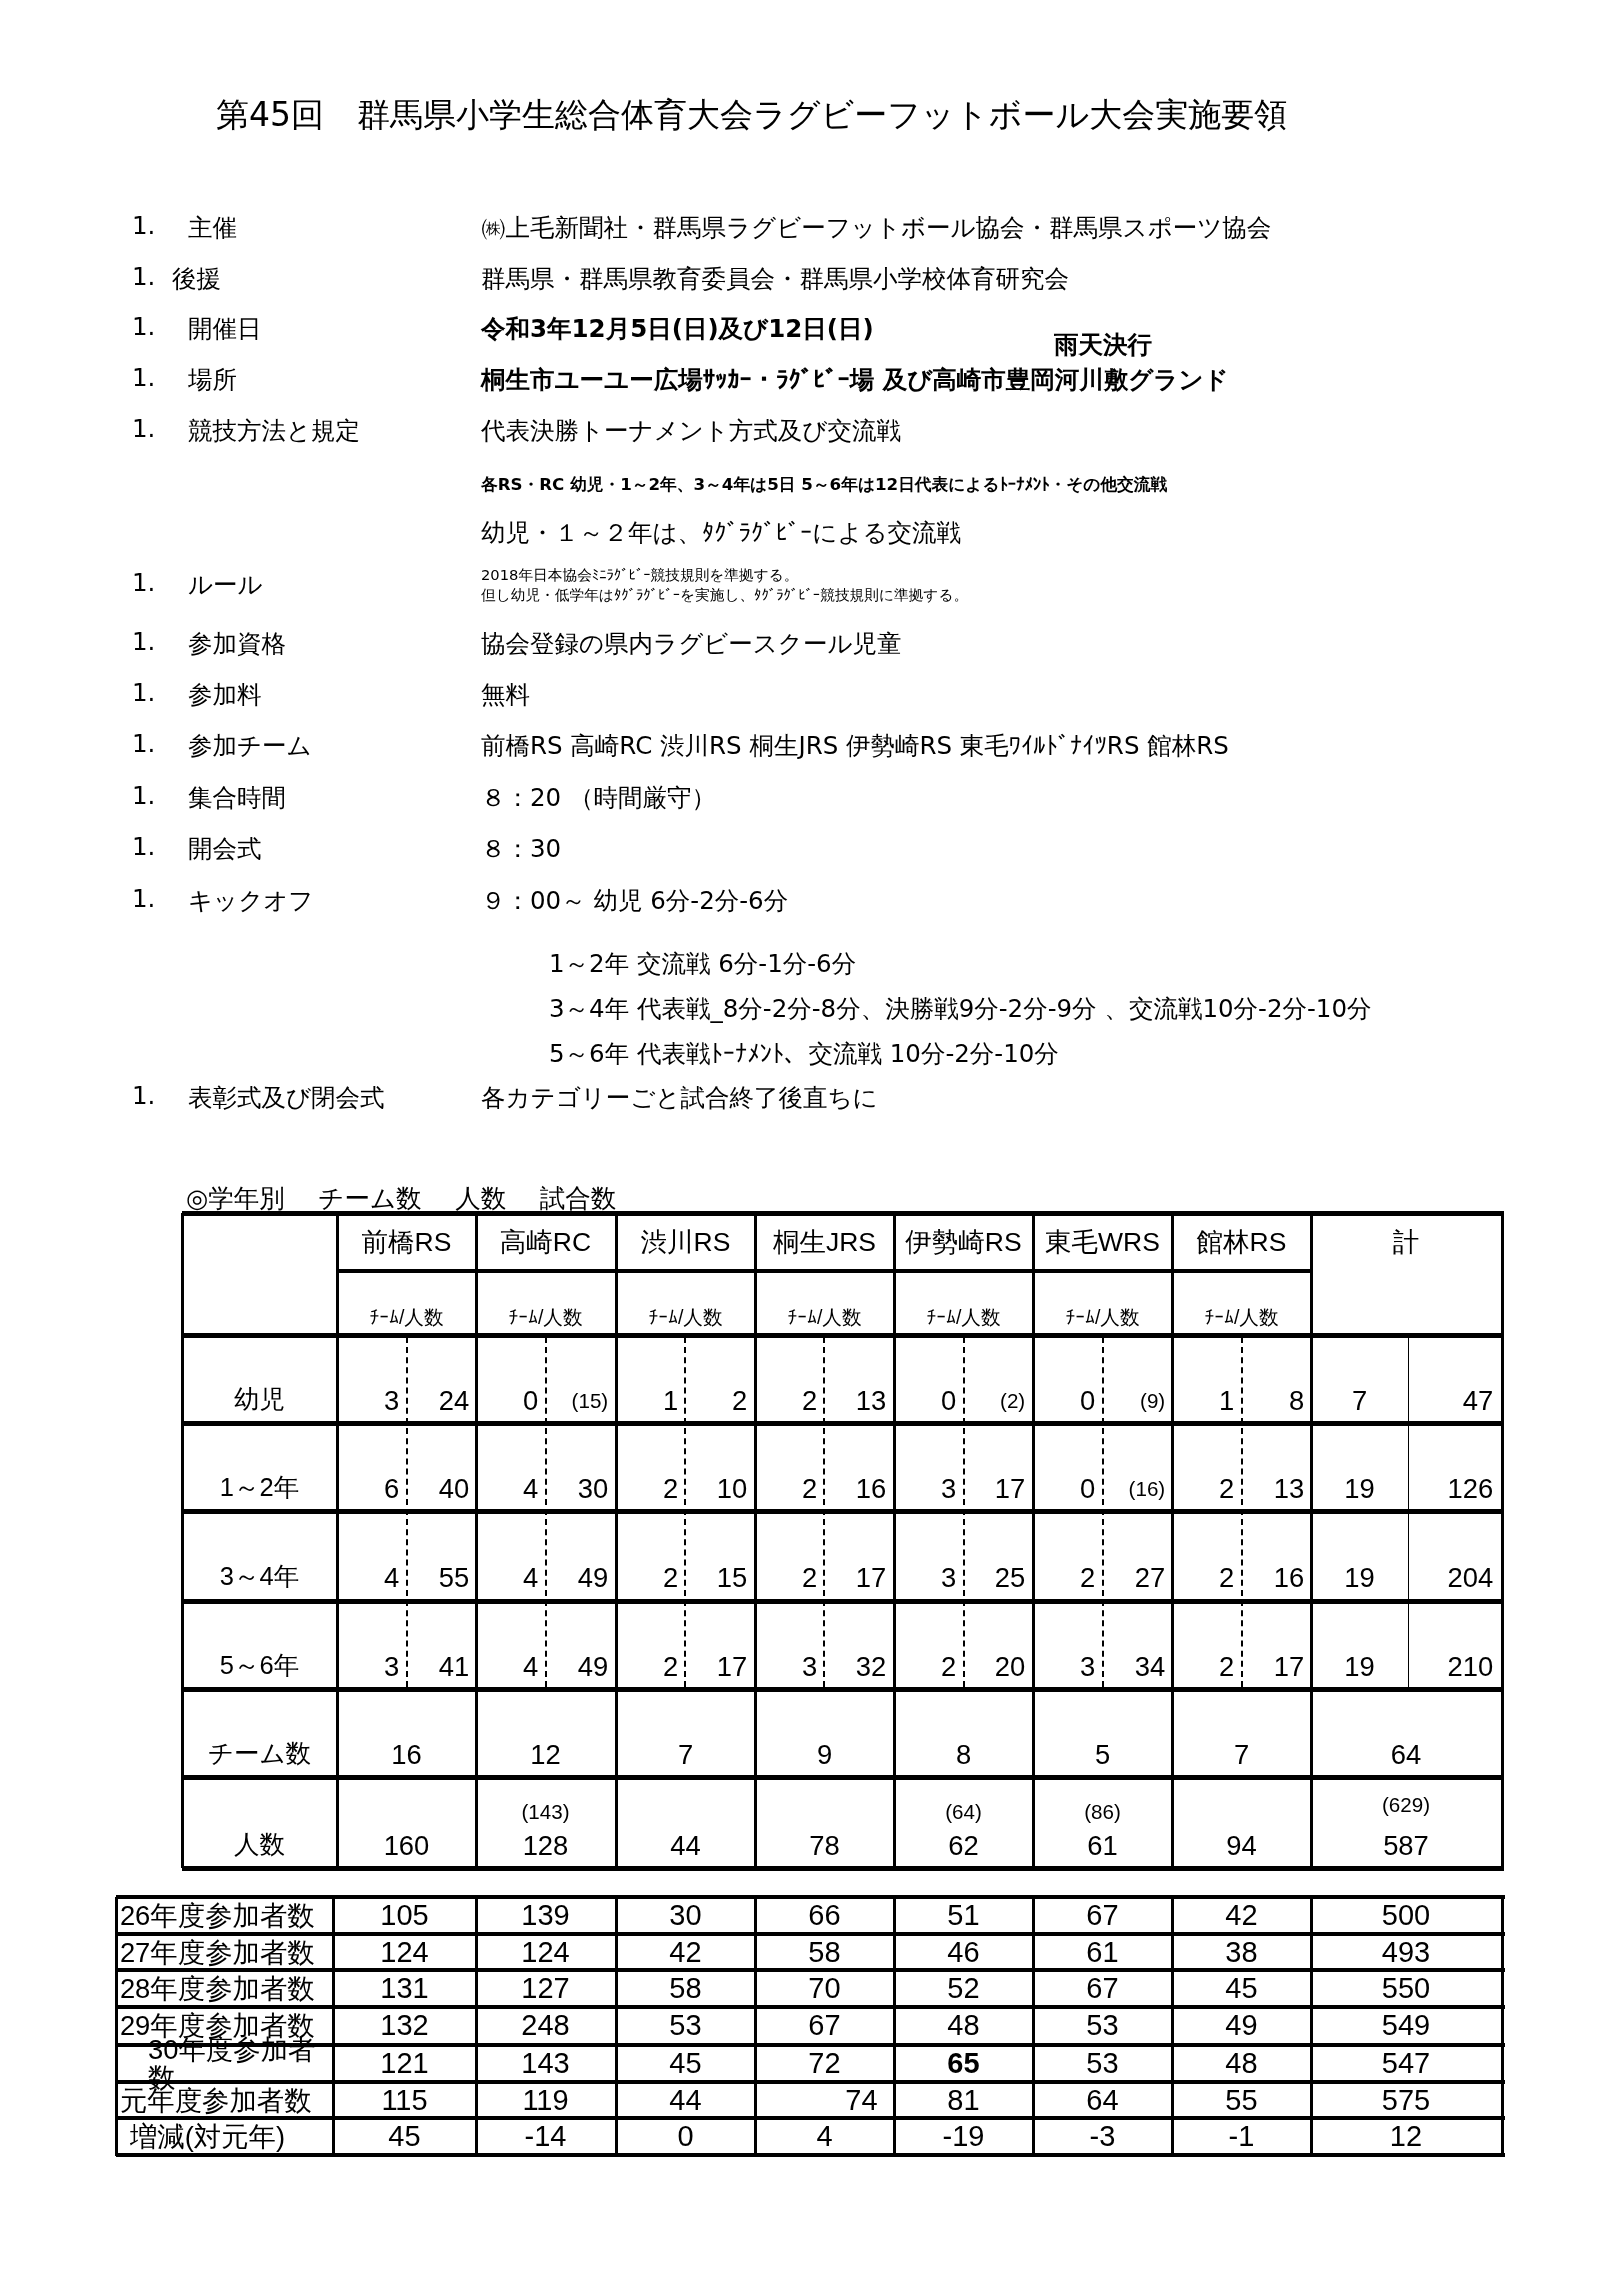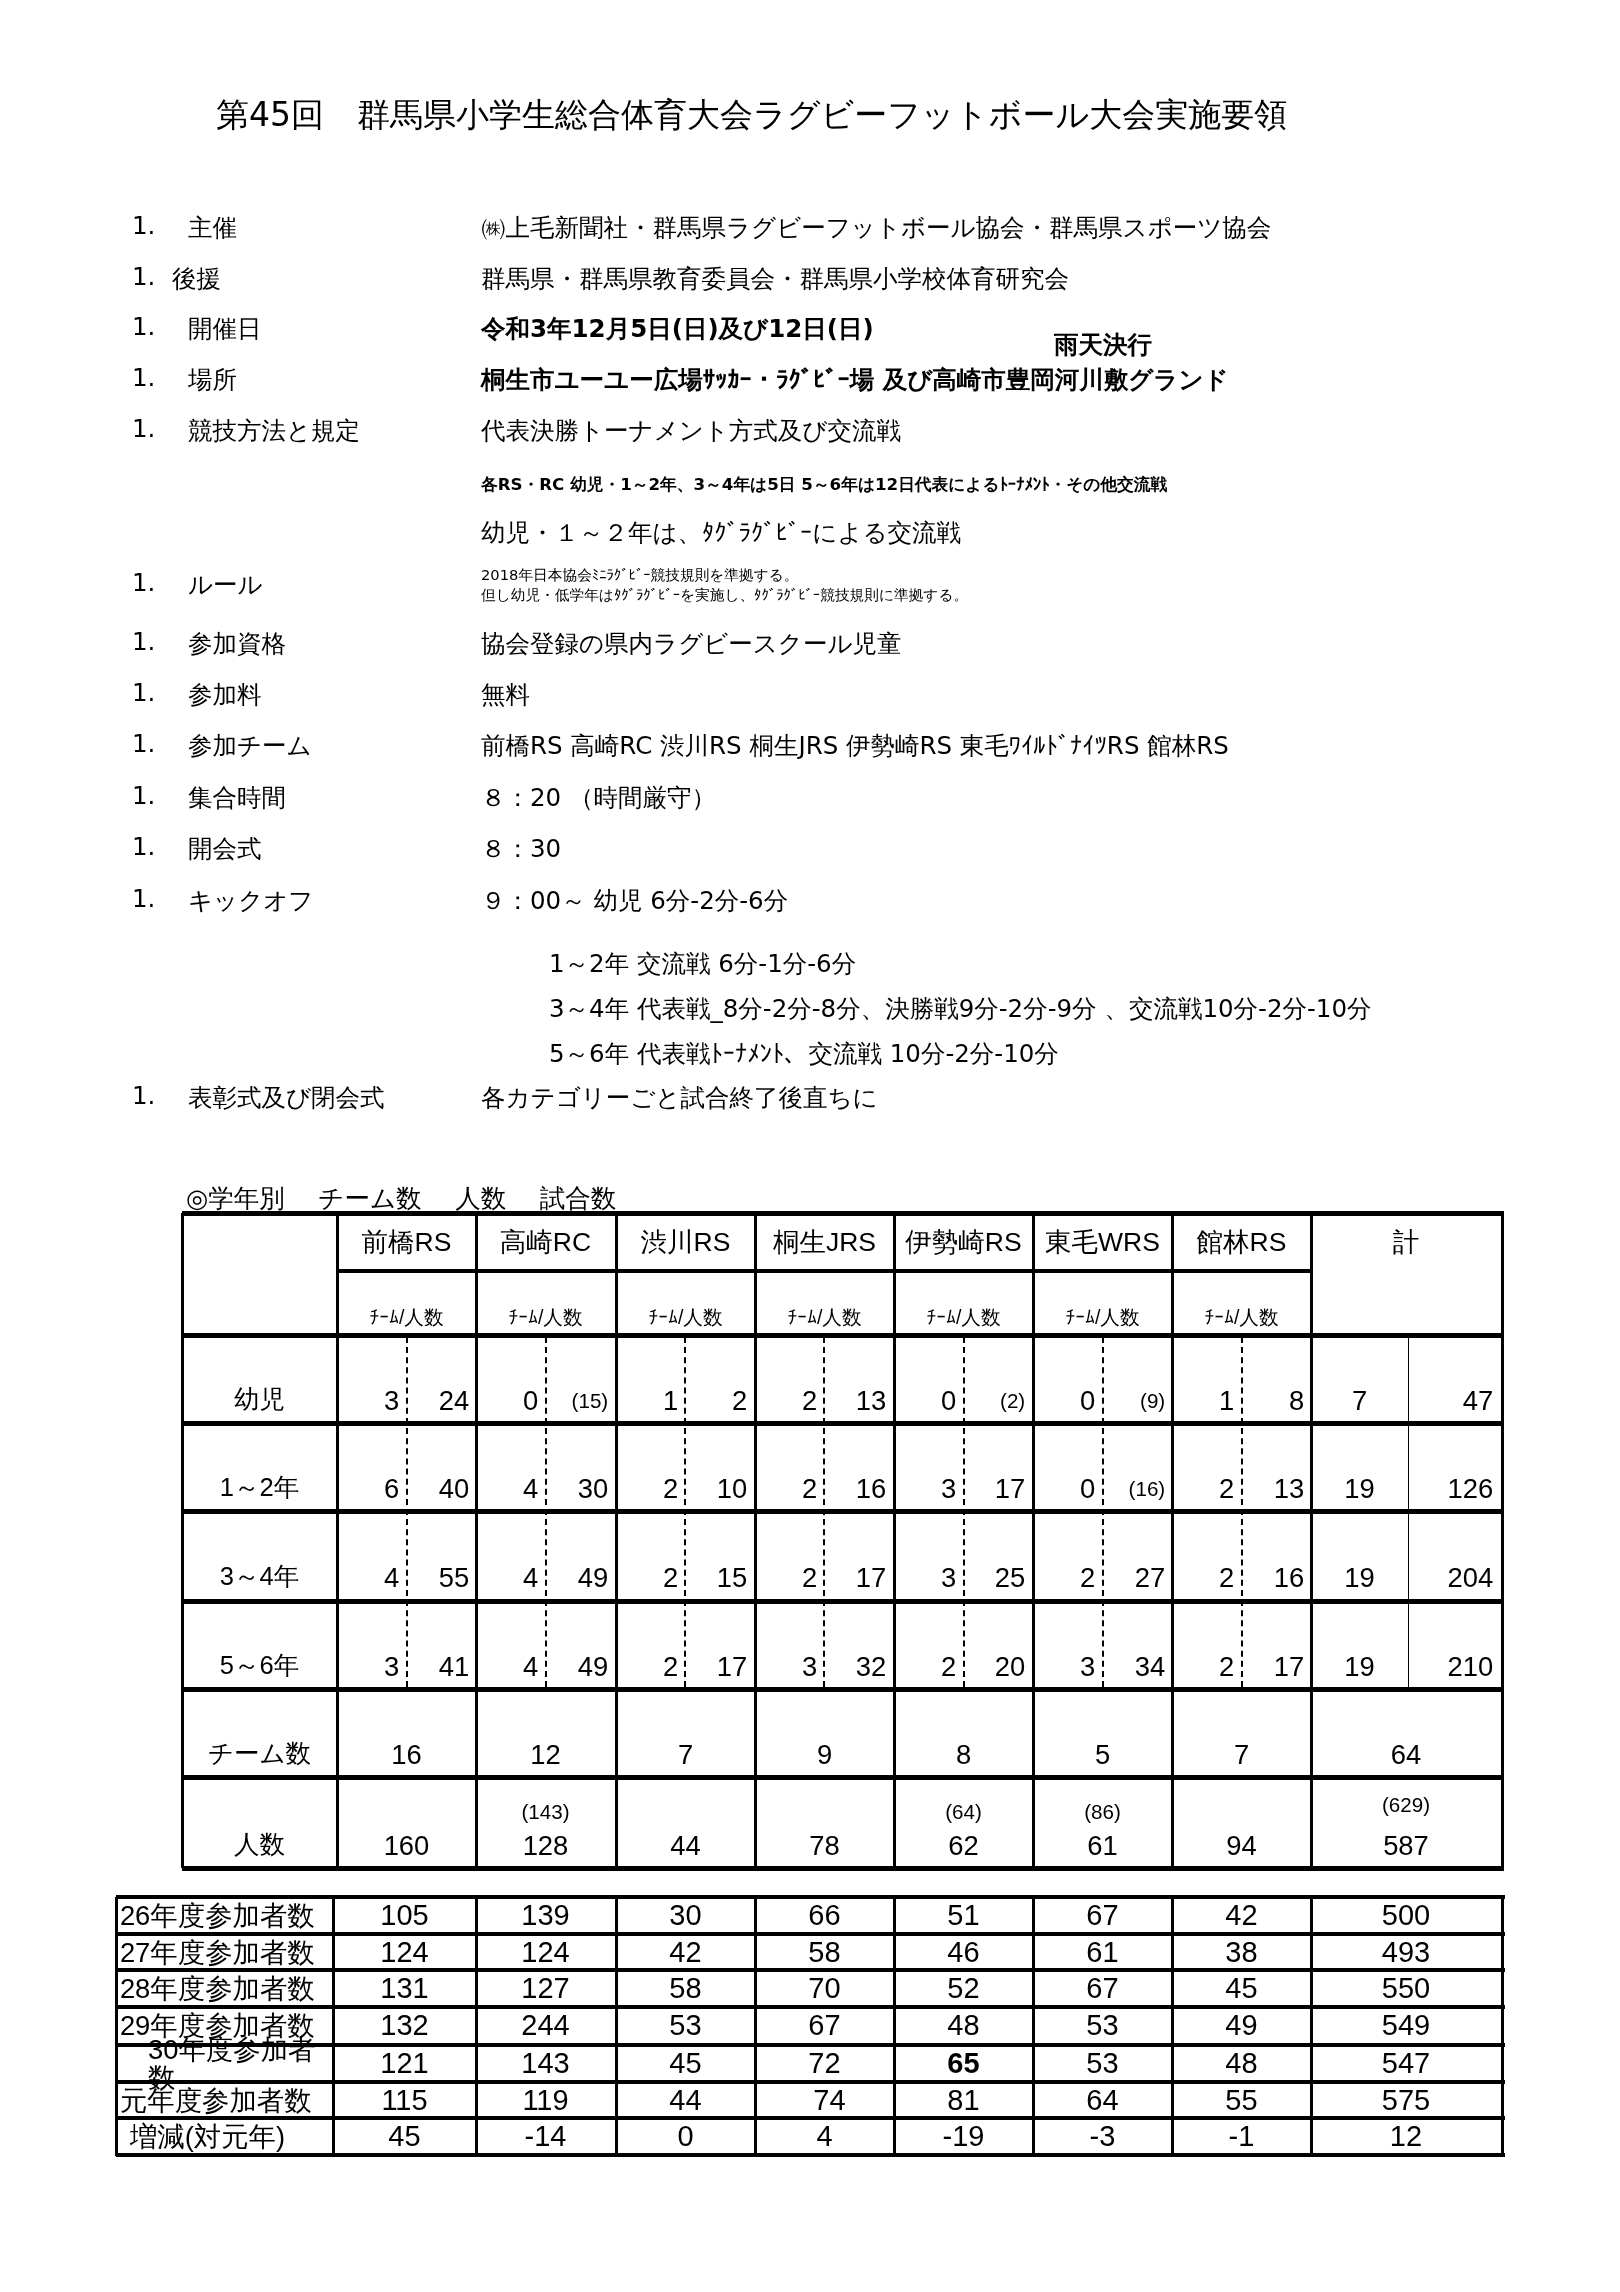--- a/index.html
+++ b/index.html
@@ -275,21 +275,21 @@
       <div class="hcell" style="left:616px;top:1970px;width:139px;height:37px;">58</div>
       <div class="hcell" style="left:755px;top:1970px;width:139px;height:37px;">70</div>
       <div class="hcell" style="left:894px;top:1970px;width:139px;height:37px;">52</div>
       <div class="hcell" style="left:1033px;top:1970px;width:139px;height:37px;">67</div>
       <div class="hcell" style="left:1172px;top:1970px;width:139px;height:37px;">45</div>
       <div class="hcell" style="left:1311px;top:1970px;width:190px;height:37px;">550</div>
     </div>
     <div style="position:absolute;left:0;top:0;">
       <div class="hcell lbl" style="left:116px;top:2007px;width:218px;height:37px;">29年度参加者数</div>
       <div class="hcell" style="left:333px;top:2007px;width:143px;height:37px;">132</div>
-      <div class="hcell" style="left:476px;top:2007px;width:139px;height:37px;">244</div>
+      <div class="hcell" style="left:476px;top:2007px;width:139px;height:37px;">248</div>
       <div class="hcell" style="left:616px;top:2007px;width:139px;height:37px;">53</div>
       <div class="hcell" style="left:755px;top:2007px;width:139px;height:37px;">67</div>
       <div class="hcell" style="left:894px;top:2007px;width:139px;height:37px;">48</div>
       <div class="hcell" style="left:1033px;top:2007px;width:139px;height:37px;">53</div>
       <div class="hcell" style="left:1172px;top:2007px;width:139px;height:37px;">49</div>
       <div class="hcell" style="left:1311px;top:2007px;width:190px;height:37px;">549</div>
     </div>
     <div style="position:absolute;left:0;top:0;">
       <div class="hcell lbl" style="left:116px;top:2045px;width:218px;height:37px;padding-left:32px;">30年度参加者数</div>
       <div class="hcell" style="left:333px;top:2045px;width:143px;height:37px;">121</div>
@@ -299,21 +299,21 @@
       <div class="hcell" style="left:894px;top:2045px;width:139px;height:37px;font-weight:bold;">65</div>
       <div class="hcell" style="left:1033px;top:2045px;width:139px;height:37px;">53</div>
       <div class="hcell" style="left:1172px;top:2045px;width:139px;height:37px;">48</div>
       <div class="hcell" style="left:1311px;top:2045px;width:190px;height:37px;">547</div>
     </div>
     <div style="position:absolute;left:0;top:0;">
       <div class="hcell lbl" style="left:116px;top:2082px;width:218px;height:37px;">元年度参加者数</div>
       <div class="hcell" style="left:333px;top:2082px;width:143px;height:37px;">115</div>
       <div class="hcell" style="left:476px;top:2082px;width:139px;height:37px;">119</div>
       <div class="hcell" style="left:616px;top:2082px;width:139px;height:37px;">44</div>
-      <div class="hcell" style="left:760px;top:2082px;width:139px;height:37px;">74</div>
+      <div class="hcell" style="left:792px;top:2082px;width:139px;height:37px;">74</div>
       <div class="hcell" style="left:894px;top:2082px;width:139px;height:37px;">81</div>
       <div class="hcell" style="left:1033px;top:2082px;width:139px;height:37px;">64</div>
       <div class="hcell" style="left:1172px;top:2082px;width:139px;height:37px;">55</div>
       <div class="hcell" style="left:1311px;top:2082px;width:190px;height:37px;">575</div>
     </div>
     <div style="position:absolute;left:0;top:0;">
       <div class="hcell lbl" style="left:126px;top:2118px;width:179px;height:37px;">増減(対元年)</div>
       <div class="hcell" style="left:333px;top:2118px;width:143px;height:37px;">45</div>
       <div class="hcell" style="left:476px;top:2118px;width:139px;height:37px;">-14</div>
       <div class="hcell" style="left:616px;top:2118px;width:139px;height:37px;">0</div>

